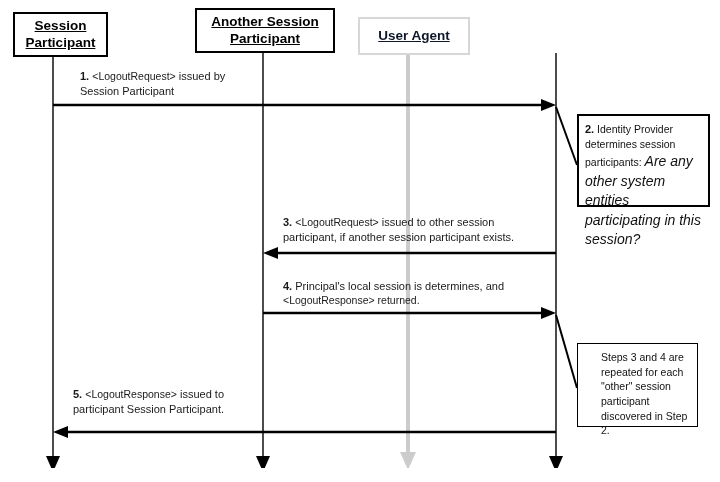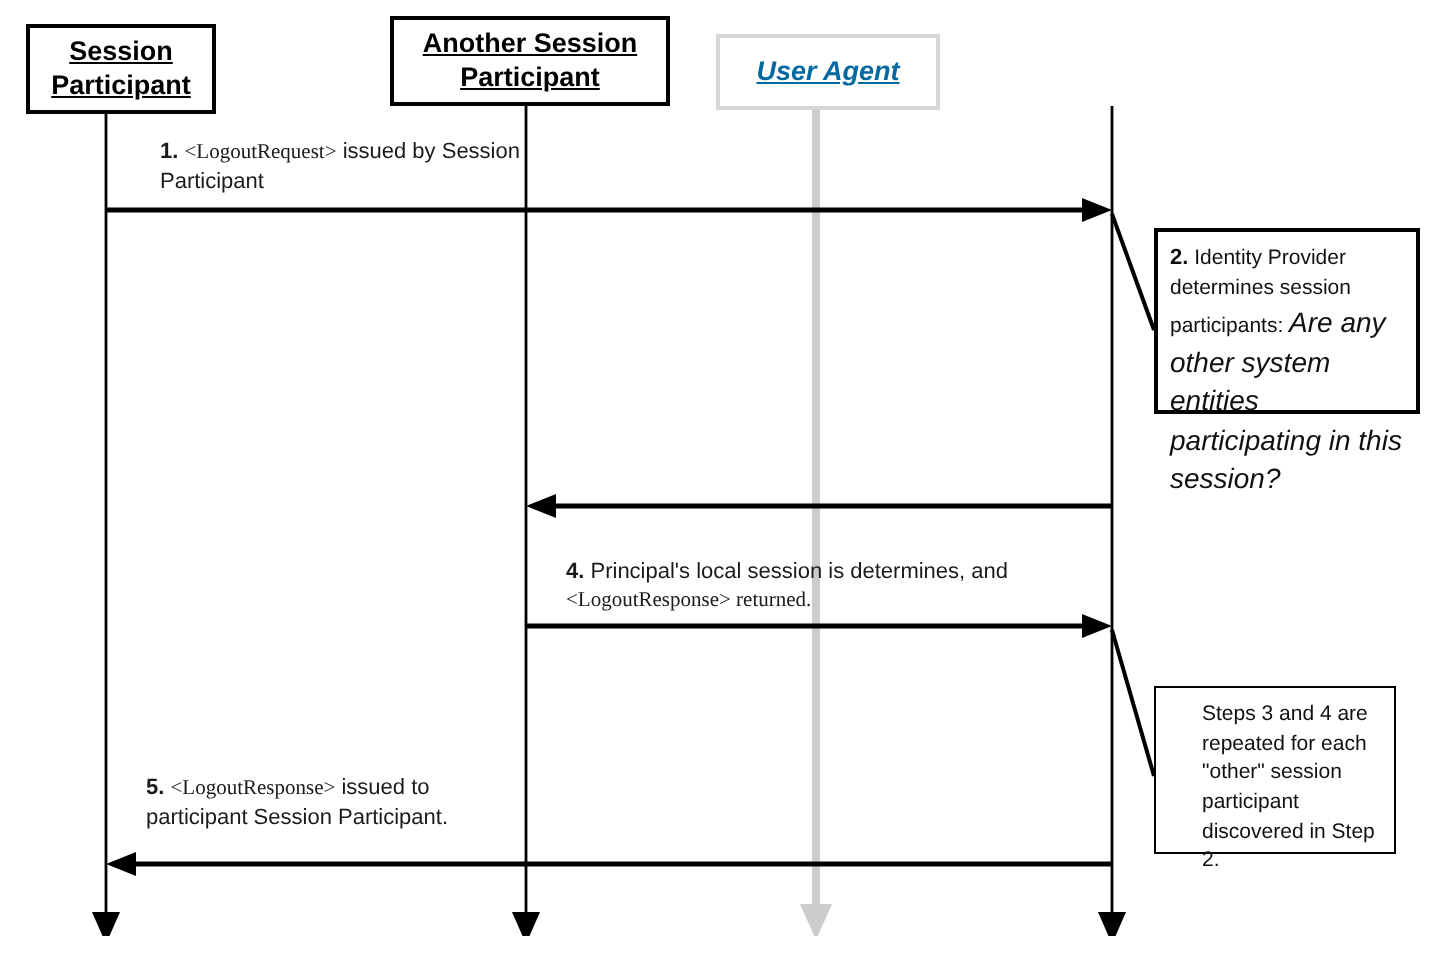--- a/index.html
+++ b/index.html
@@ -10,25 +10,25 @@
   svg.overlay { position:absolute; left:0; top:0; width:720px; height:482px; z-index:0; }
 
   .actor {
     position:absolute; z-index:2; background:#ffffff;
     border:2px solid #000000; box-sizing:border-box;
     display:flex; align-items:center; justify-content:center;
     text-align:center; font-weight:bold; font-size:13.5px; line-height:1.25;
   }
   .actor span { text-decoration:underline; }
   .actor.gray { border-color:#d7d7d7; }
-  .actor.gray span { color:#0369a1;font-style:italic; }
+  .actor.gray span { color:#0f172a; }
 
   .msg { position:absolute; z-index:1; font-size:11px; line-height:1.3; color:#1a1a1a; }
   .msg .num { font-weight:bold; }
-  .mono { font-family:Liberation Serif, serif; font-size:10.5px; }
+  .mono { font-family:Liberation Sans, sans-serif; font-size:10.5px; }
 
   .note {
     position:absolute; z-index:2; background:#ffffff; box-sizing:border-box;
     border:1px solid #000000; padding:6px 6px; font-size:10.5px; line-height:1.4; color:#111111;
   }
   .note.thick { border-width:2px; }
   .note .num { font-weight:bold; font-size:11px; }
   .note .it { font-style:italic; font-size:14px; }
 </style>
 </head>
@@ -76,20 +76,25 @@
     <span>User Agent</span>
   </div>
 
 
   <div class="msg" style="left:80px; top:69px; width:185px;">
     <span class="num">1.</span>
     <span class="mono">&lt;LogoutRequest&gt;</span>
     <span>issued by Session Participant</span>
   </div>
 
+  <div class="msg" style="left:283px; top:215px; width:250px;">
+    <span class="num">3.</span>
+    <span class="mono">&lt;LogoutRequest&gt;</span>
+    <span>issued to other session participant, if another session participant exists.</span>
+  </div>
 
   <div class="msg" style="left:283px; top:279px; width:262px;">
     <span class="num">4.</span>
     <span>Principal's local session is determines, and</span>
     <span class="mono">&lt;LogoutResponse&gt; returned.</span>
   </div>
 
   <div class="msg" style="left:73px; top:387px; width:195px;">
     <span class="num">5.</span>
     <span class="mono">&lt;LogoutResponse&gt;</span>

